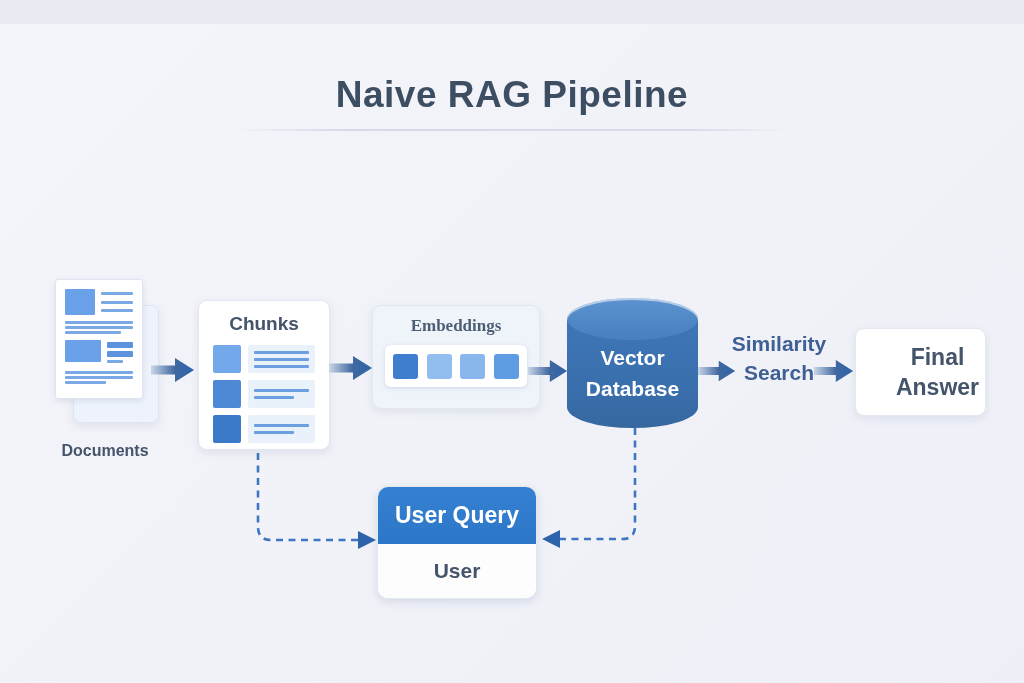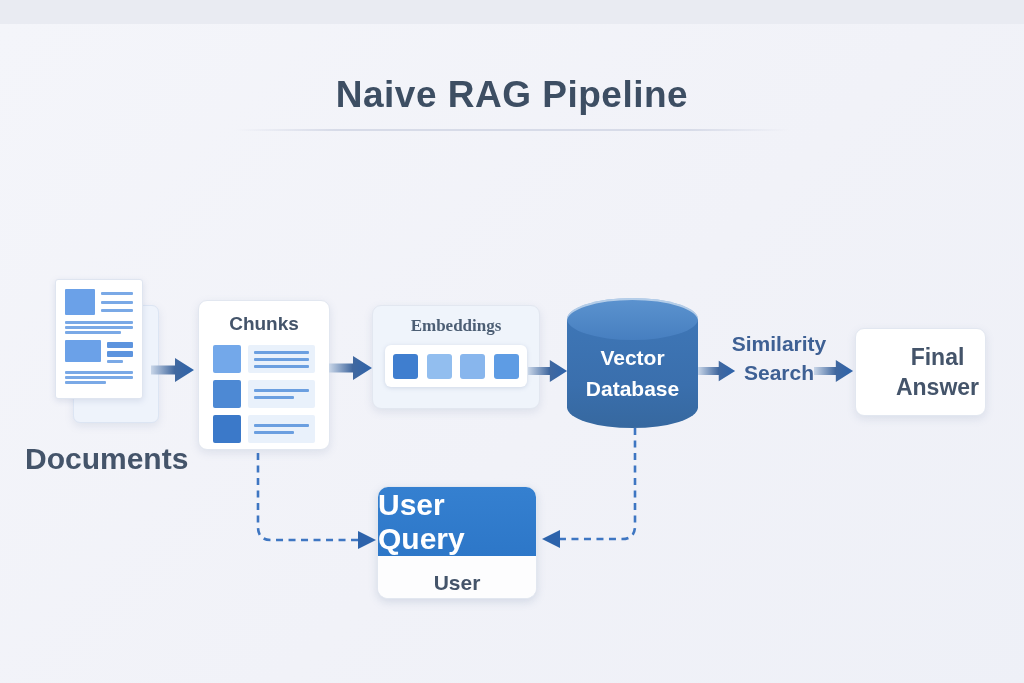--- a/index.html
+++ b/index.html
@@ -54,21 +54,21 @@
   .doc-img{background:#6ba1e8;border-radius:1px;}
   .doc-img.a{width:30px;height:26px;}
   .doc-img.b{width:36px;height:22px;}
   .doc-lines{display:flex;flex-direction:column;justify-content:space-evenly;flex:1;}
   .dline{height:3px;background:#7aa9e6;border-radius:1px;margin:2px 0;}
   .dline.bold{height:6px;background:#5d94de;margin:1.5px 0;}
   .dline.short{width:60%;}
   .dline.mid{width:82%;}
   .documents-label{
     position:absolute;left:25px;top:418px;width:160px;
-    font-size:30px;
+    font-size:16px;
   }
   
   .chunks-box{left:198px;top:276px;width:132px;height:150px;padding:10px 14px;}
   .chunks-title{font-size:19px;margin:2px 0 10px;}
   .chunk-row{display:flex;gap:7px;margin-bottom:7px;align-items:stretch;}
   .chunk-sq{width:28px;height:28px;border-radius:2px;flex:0 0 auto;}
   .chunk-sq.c1{background:#73a8ea;}
   .chunk-sq.c2{background:#4d89d4;}
   .chunk-sq.c3{background:#3b79c9;}
   .chunk-lines{
@@ -121,23 +121,23 @@
   
   .final-answer-box{left:855px;top:304px;width:131px;height:88px;display:flex;align-items:center;justify-content:flex-end;}
   .final-answer-label{font-size:23px;line-height:30px;width:95px;}
   
   .user-query-box{
     position:absolute;left:377px;top:462px;width:160px;height:113px;
     border-radius:11px;box-shadow:0 3px 9px rgba(110,130,170,.22);
     overflow:hidden;background:#ffffff;border:1px solid #e2e7f0;box-sizing:border-box;
   }
   .user-query-header{
-    height:69px;background:linear-gradient(180deg,#3580d0 0%,#2d77c8 100%);
+    height:57px;background:linear-gradient(180deg,#3580d0 0%,#2d77c8 100%);
     display:flex;align-items:center;justify-content:center;
-    color:#ffffff;font-weight:bold;font-size:30px;
+    color:#ffffff;font-weight:bold;font-size:23px;
   }
   .user-query-body{
     height:54px;display:flex;align-items:center;justify-content:center;
     font-weight:bold;font-size:21px;color:#44546a;background:#fdfdfe;
   }
   
   .flow-arrow{position:absolute;width:44px;height:26px;}
   .connector-layer{position:absolute;left:0;top:0;width:1024px;height:683px;pointer-events:none;}
 </style>
 </head>

